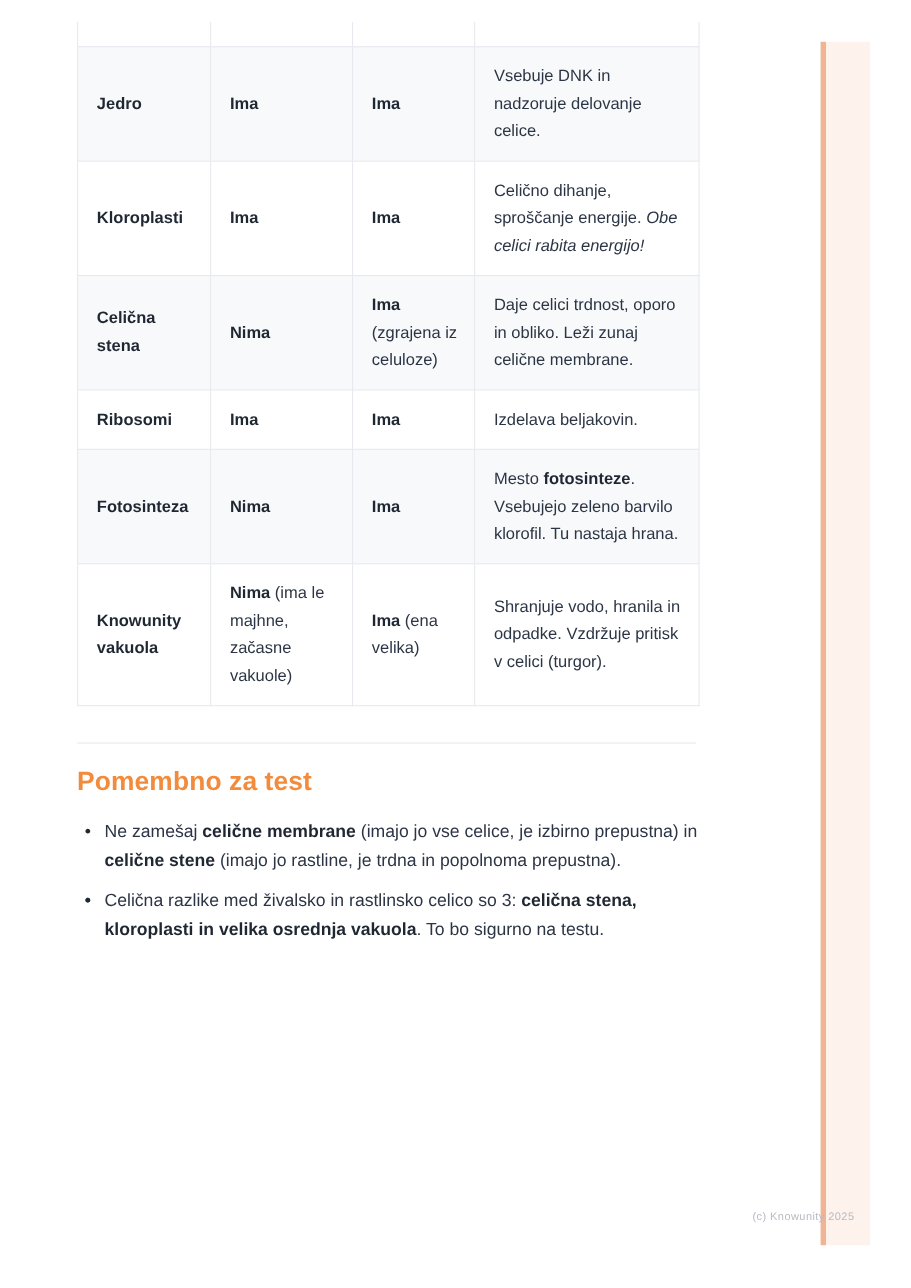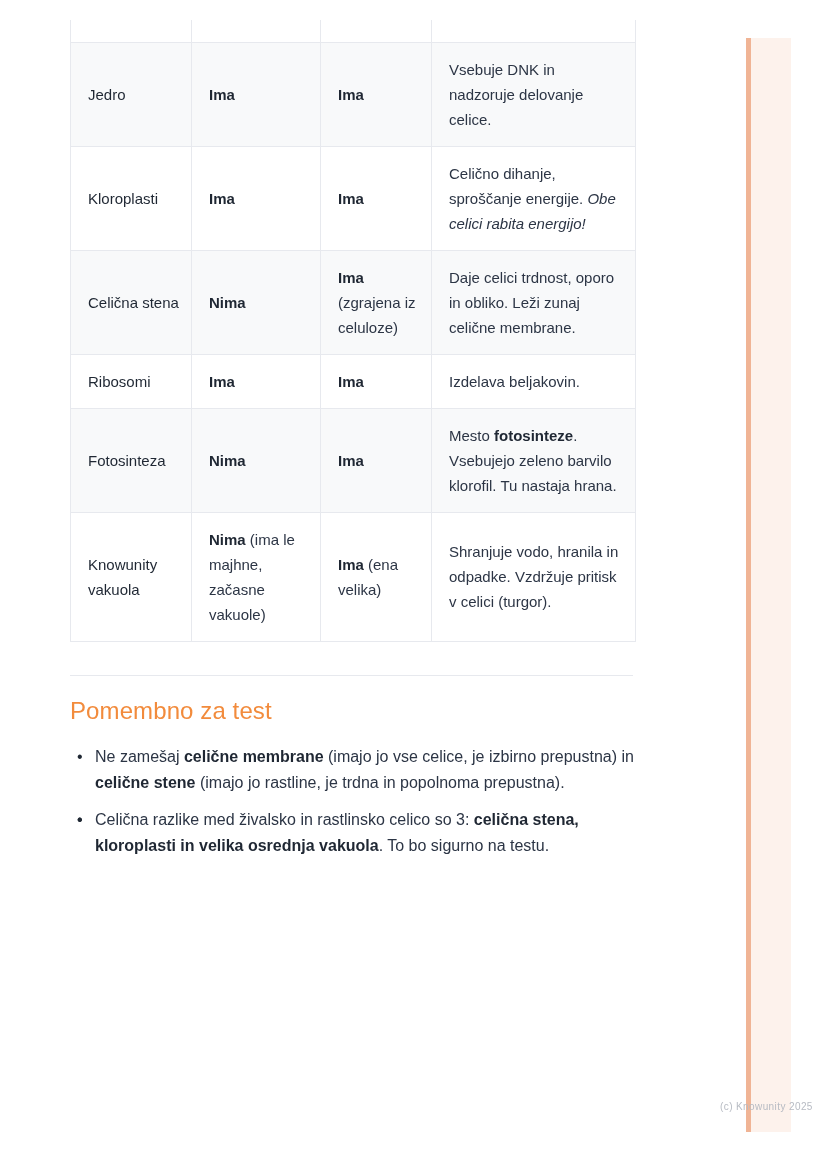--- a/index.html
+++ b/index.html
@@ -40,42 +40,42 @@
   }
   table.organelles td {
     border: 1px solid var(--table-border, #e7e9ee);
     vertical-align: middle;
     padding: 14px 12px 14px 17px;
     word-wrap: break-word;
   }
   table.organelles tr:first-child td { border-top: none; height: 22px; padding: 0; }
   table.organelles tr:nth-child(even) td { background: var(--row-shaded, #f8f9fa); }
   table.organelles tr:nth-child(odd) td { background: #ffffff; }
-  td.col-organelle { width: 121px; font-weight: 400; color: var(--text-dark, #1f2733); }
+  td.col-organelle { width: 121px; font-weight: 700; color: var(--text-dark, #1f2733); }
   td.col-animal    { width: 129px; }
   td.col-plant     { width: 111px; }
   td.col-desc      { width: 204px; }
 
   .seg-b { font-weight: 700; color: var(--text-dark, #1f2733); }
   .seg-i { font-style: italic; }
   .seg-n { font-weight: 400; }
 
   
   .divider {
     margin-top: 33px;
     border: none;
     border-top: 1px solid var(--table-border, #e7e9ee);
     height: 0; width: 563px;
   }
 
   
   .section-title {
     margin-top: 21px;
     font-size: 24px;
-    font-weight: 400;
+    font-weight: 700;
     color: var(--accent-orange, #f28b3c);
     letter-spacing: 0.1px;
   }
   ul.important-list { margin-top: 19px; list-style: none; }
   ul.important-list li {
     position: relative;
     padding-left: 25px;
     font-size: 16px;
     line-height: 26px;
     margin-bottom: 11px;
@@ -88,21 +88,20 @@
 
   
   .copyright {
     position: absolute;
     left: 684px; top: 1101px;
     font-size: 10px;
     letter-spacing: 0.4px;
     color: var(--copyright-gray, #b7bbc3);
     white-space: nowrap;
     z-index: 2;
-    margin-left: 36px;
   }
 </style>
 </head>
 <body style="--accent-orange: #f28b3c; --accent-bar: #f0b495; --accent-panel: #fdf2ec; --table-border: #e7e9ee; --row-shaded: #f8f9fa; --text-dark: #1f2733; --text-body: #2c3545; --copyright-gray: #b7bbc3;">
 
 <div class="page">
 
   <div class="accent-bar"></div>
   <div class="accent-panel"></div>
 

